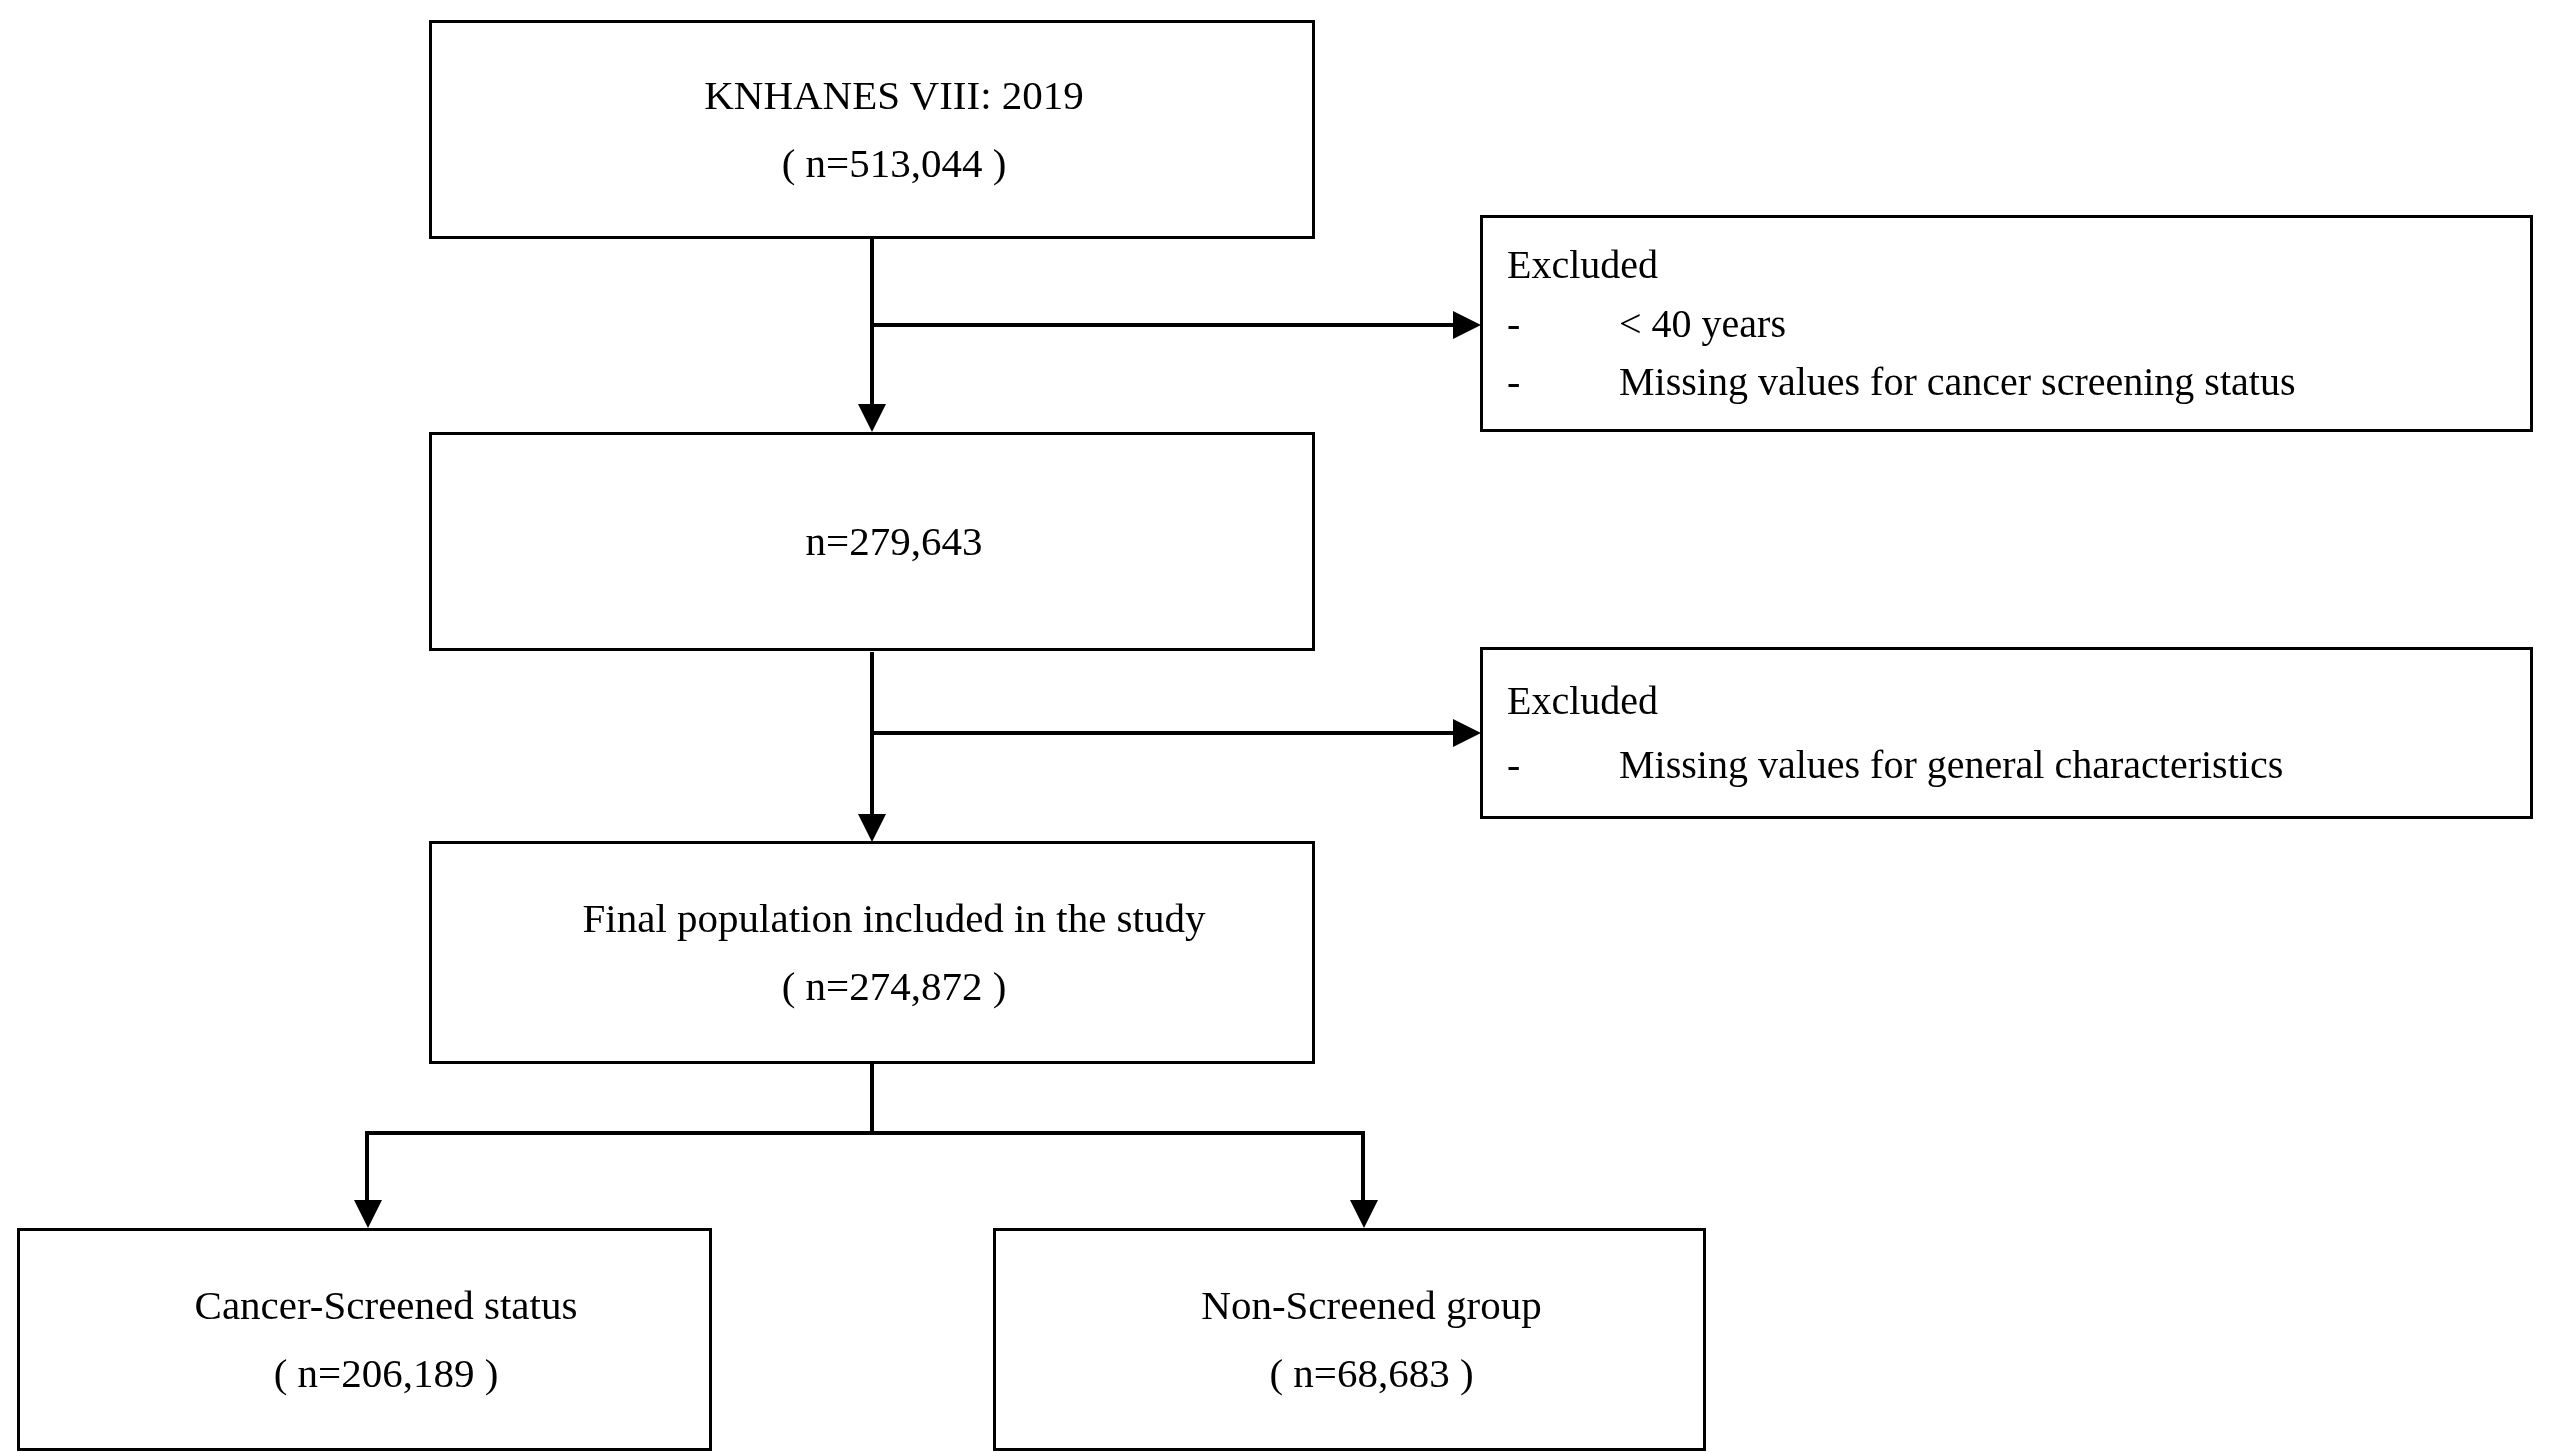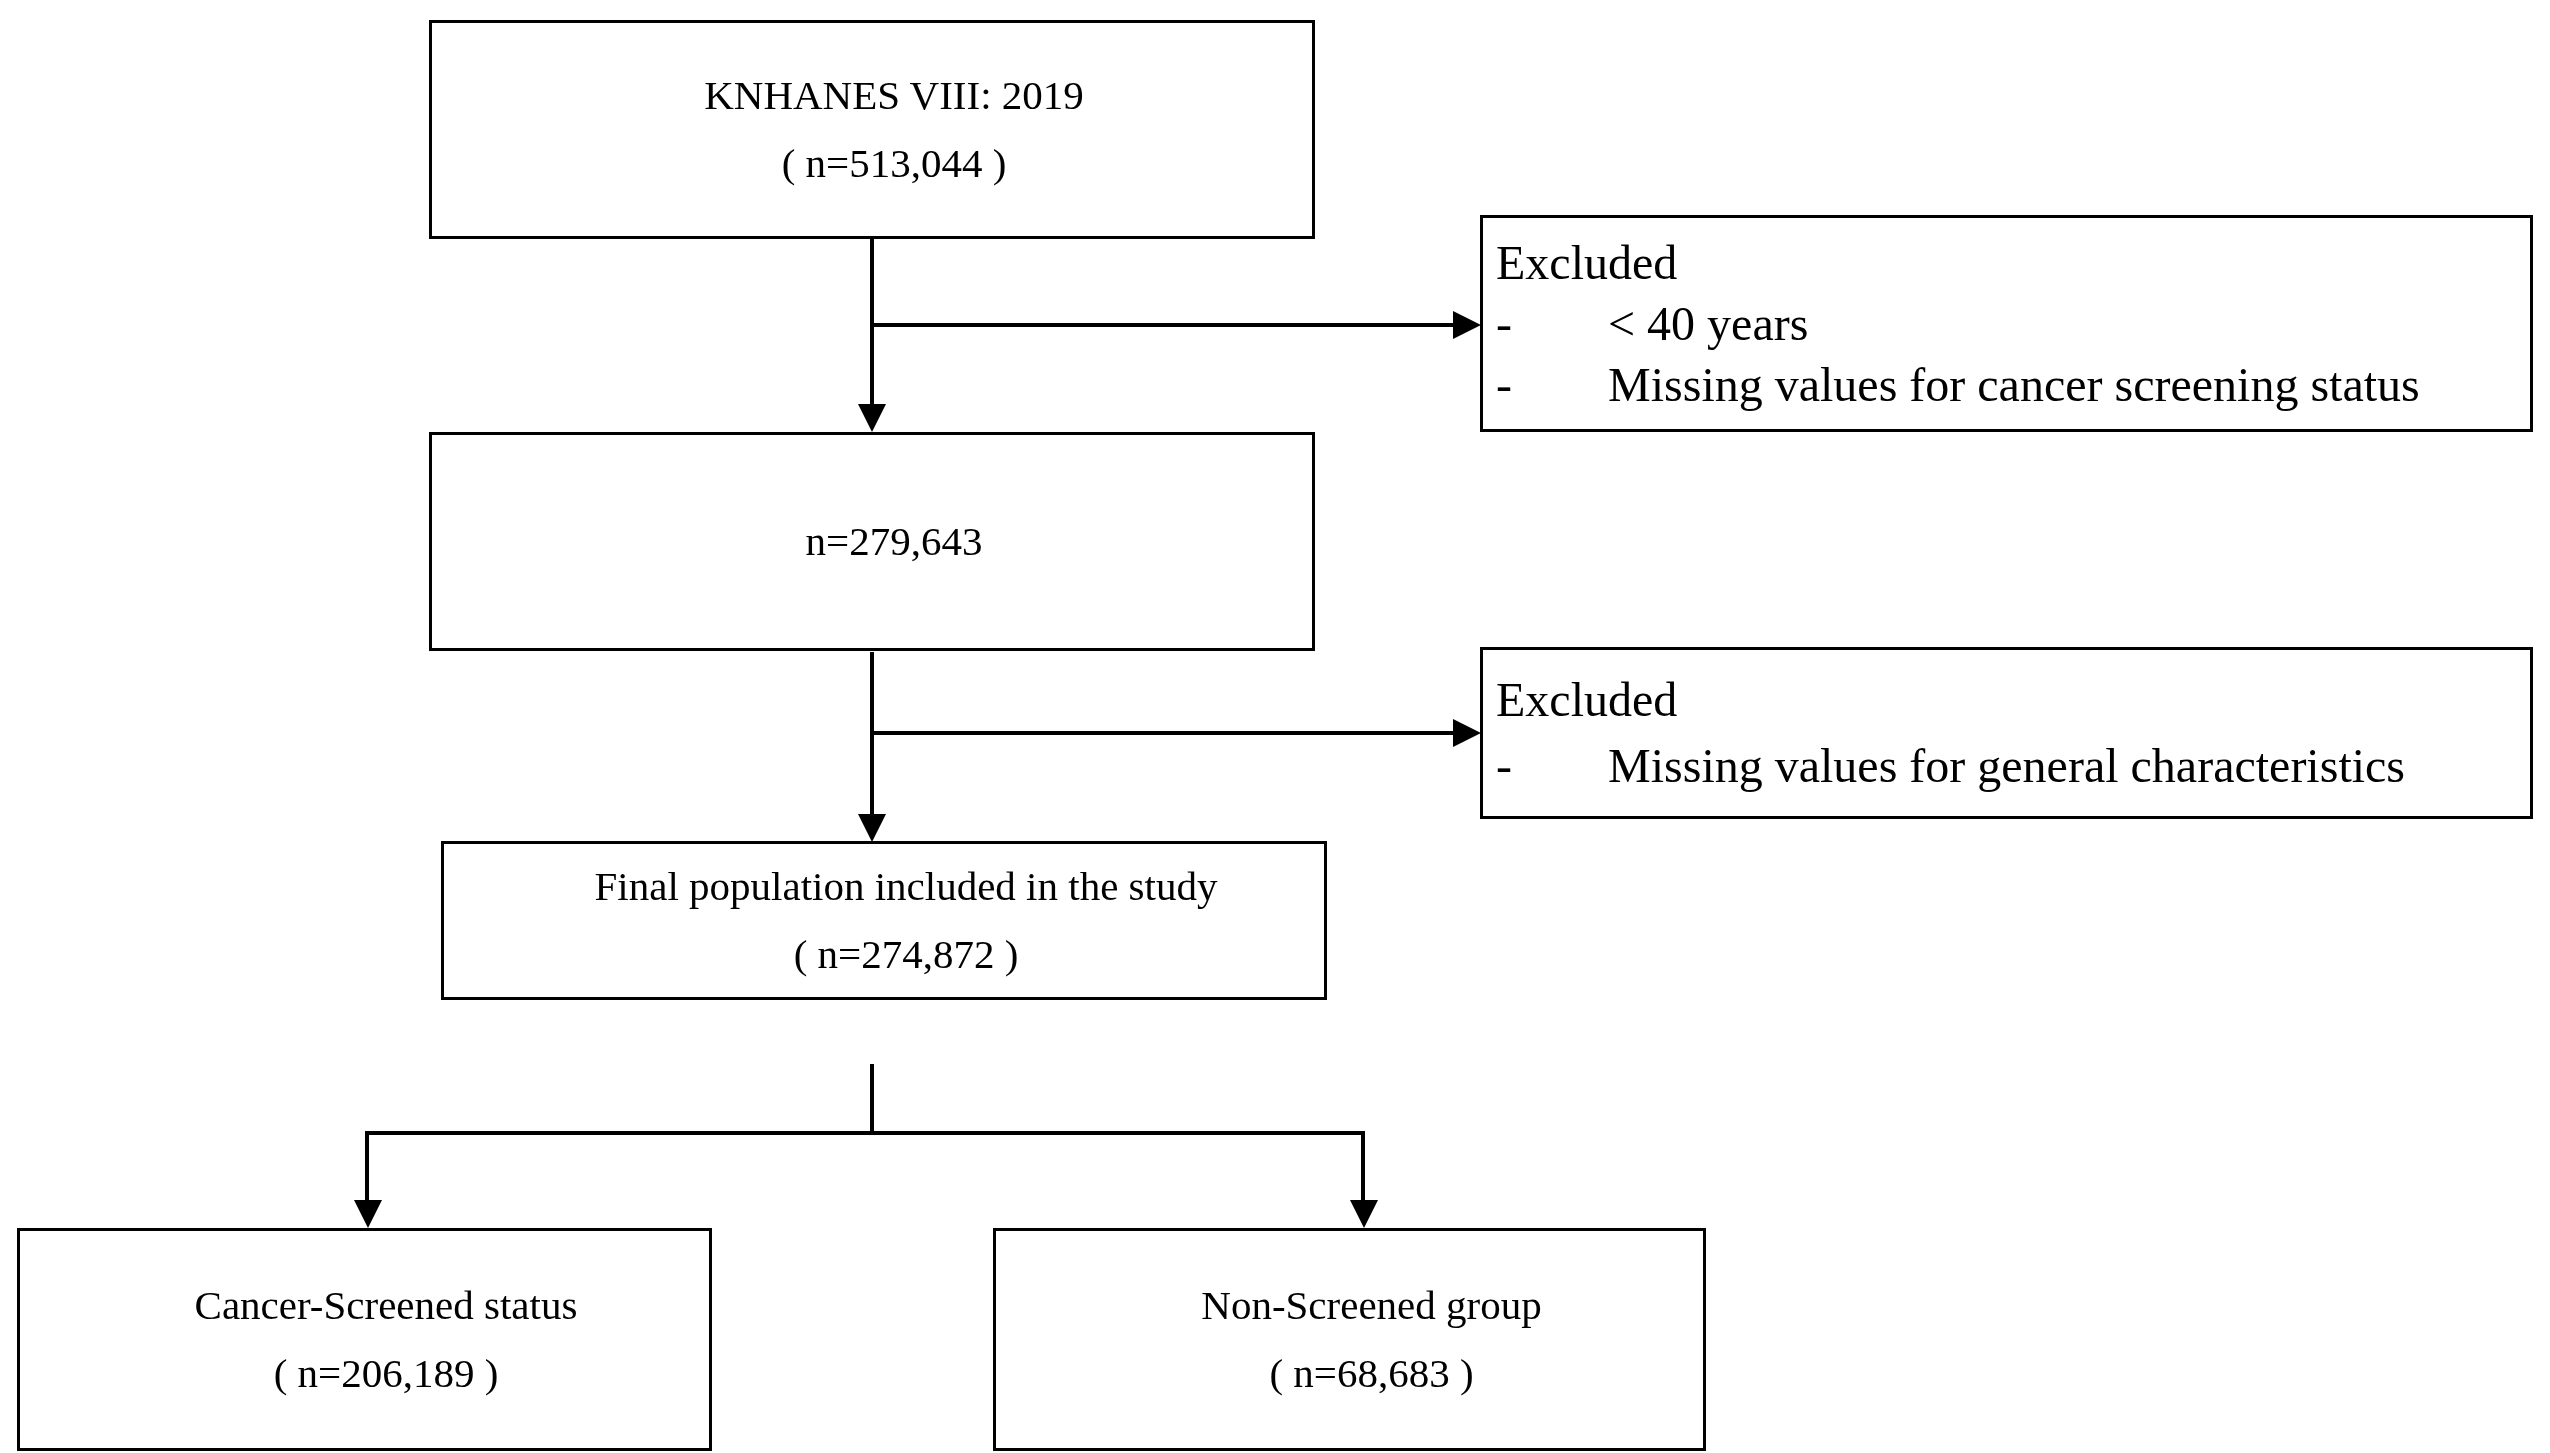--- a/index.html
+++ b/index.html
@@ -27,22 +27,22 @@
     font-size: 41px;
     line-height: 1.3;
     padding-left: 44px;
   }
   .box.leftlist {
     display: flex;
     flex-direction: column;
     align-items: flex-start;
     justify-content: space-evenly;
     text-align: left;
-    padding: 12px 13px;
-    font-size: 48px;
+    padding: 12px 24px;
+    font-size: 40px;
     line-height: 1.2;
   }
   .bullet-row { display: flex; align-items: baseline; }
   .dash { display: inline-block; width: 112px; }
   .hline, .vline { position: absolute; background: #000000; }
   .arrow-down {
     position: absolute; width: 0; height: 0;
     border-left: 14px solid transparent;
     border-right: 14px solid transparent;
     border-top: 28px solid #000000;
@@ -100,21 +100,21 @@
   </div>
 
   <div class="box leftlist" style="left:1480px; top:647px; width:1053px; height:172px;">
     <span>Excluded</span>
     <span class="bullet-row">
       <span class="dash">-</span>
       <span>Missing values for general characteristics</span>
     </span>
   </div>
 
-  <div class="box center" style="left:429px; top:841px; width:886px; height:159px;margin-left:12px;">
+  <div class="box center" style="left:429px; top:841px; width:886px; height:223px;">
     <span>Final population included in the study</span>
     <span>( n=274,872 )</span>
   </div>
 
   <div class="box center" style="left:16.5px; top:1228px; width:695px; height:223px;">
     <span>Cancer-Screened status</span>
     <span>( n=206,189 )</span>
   </div>
 
   <div class="box center" style="left:993px; top:1228px; width:713px; height:223px;">

